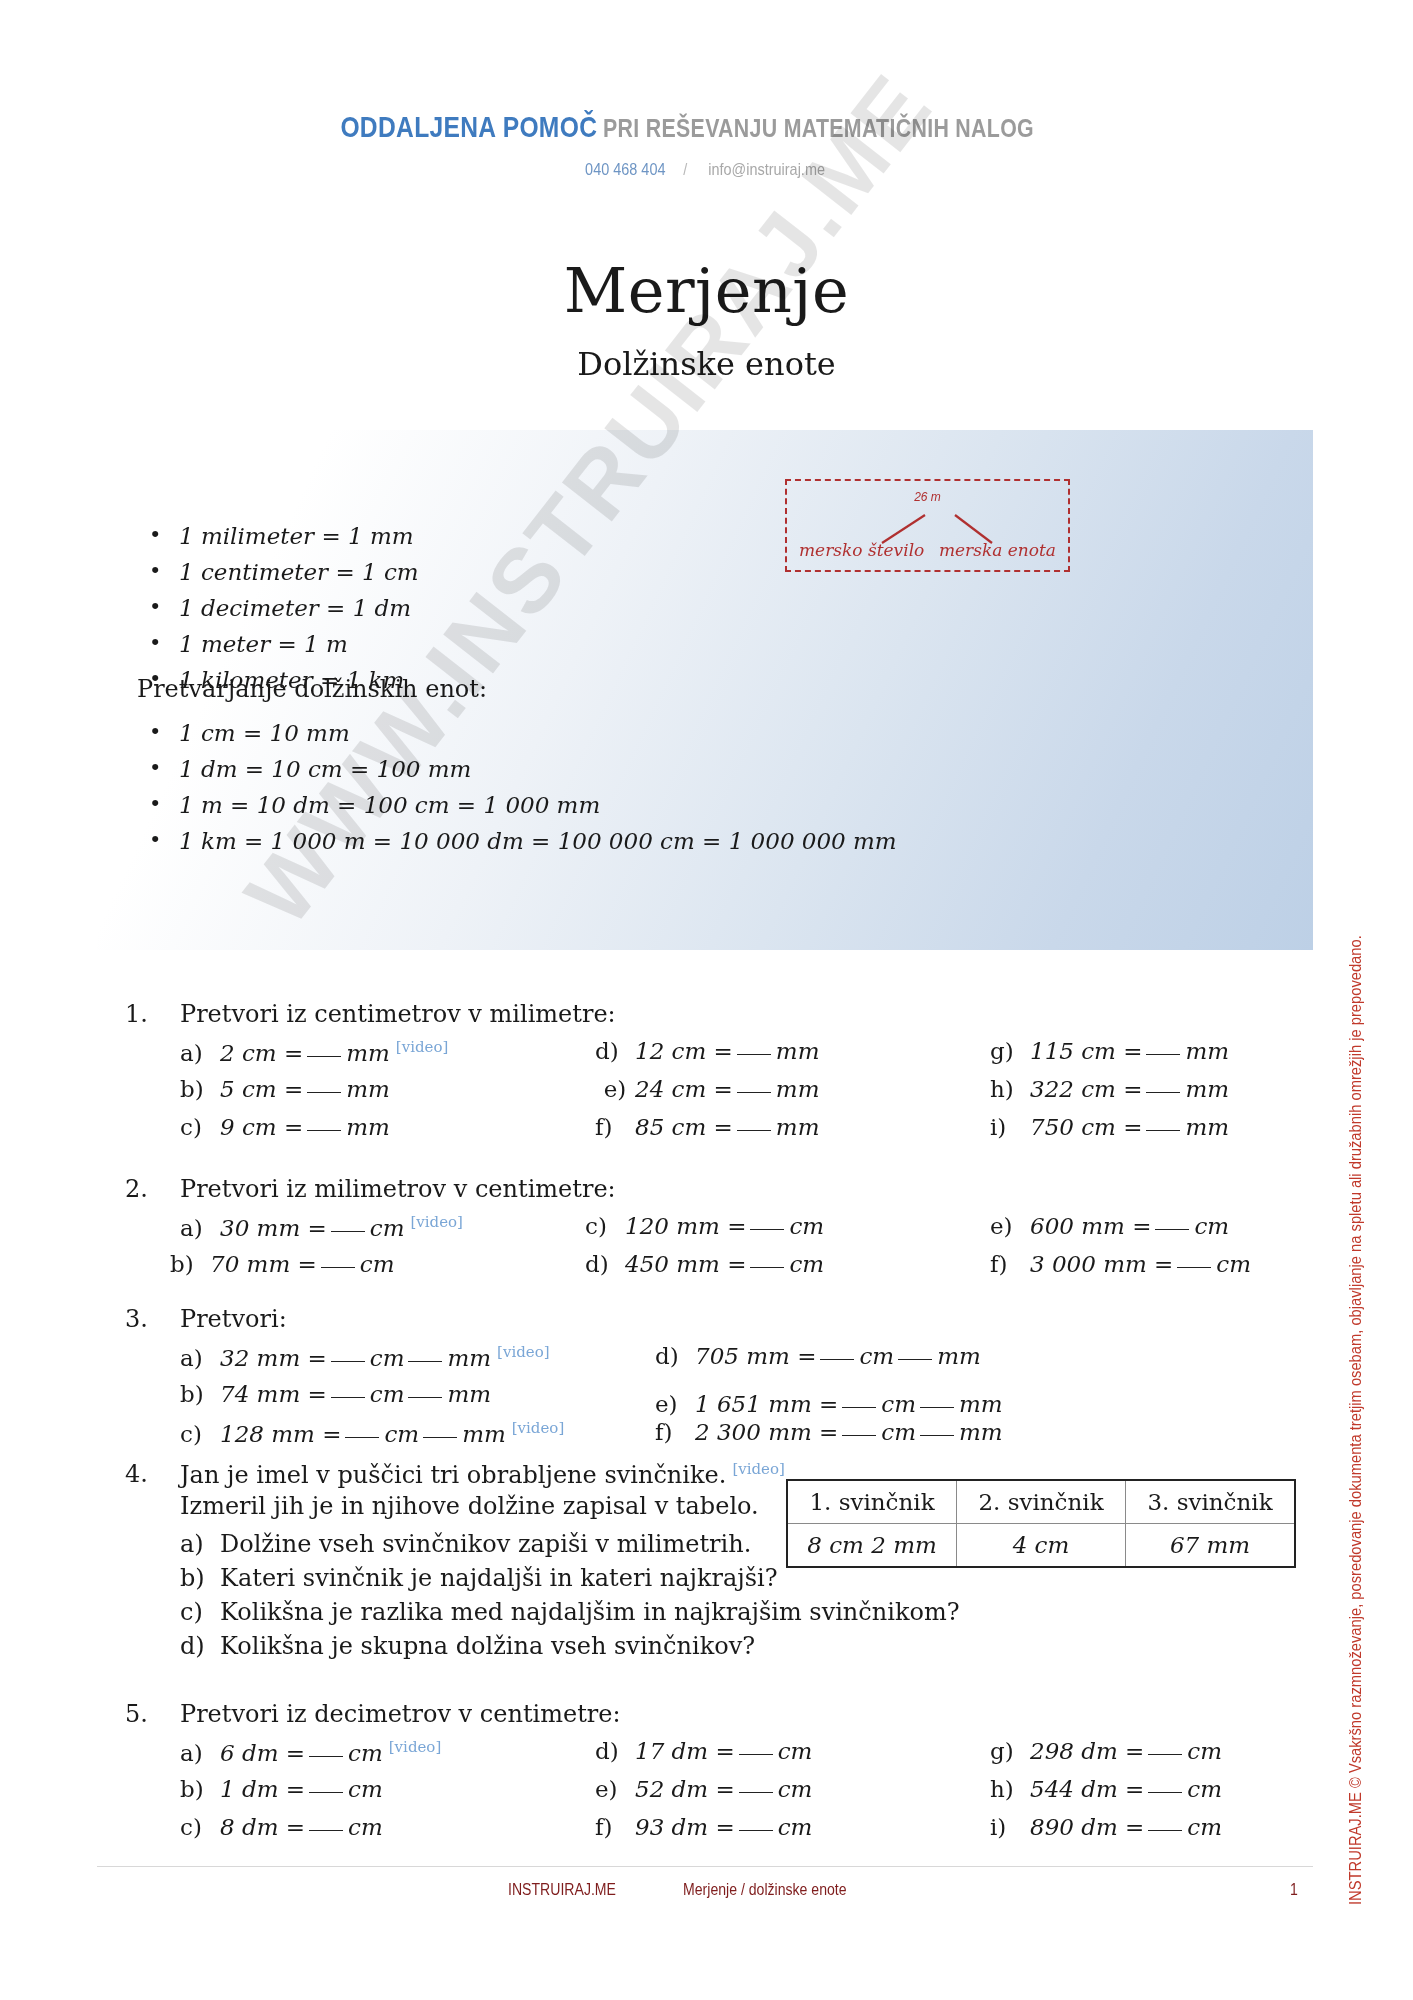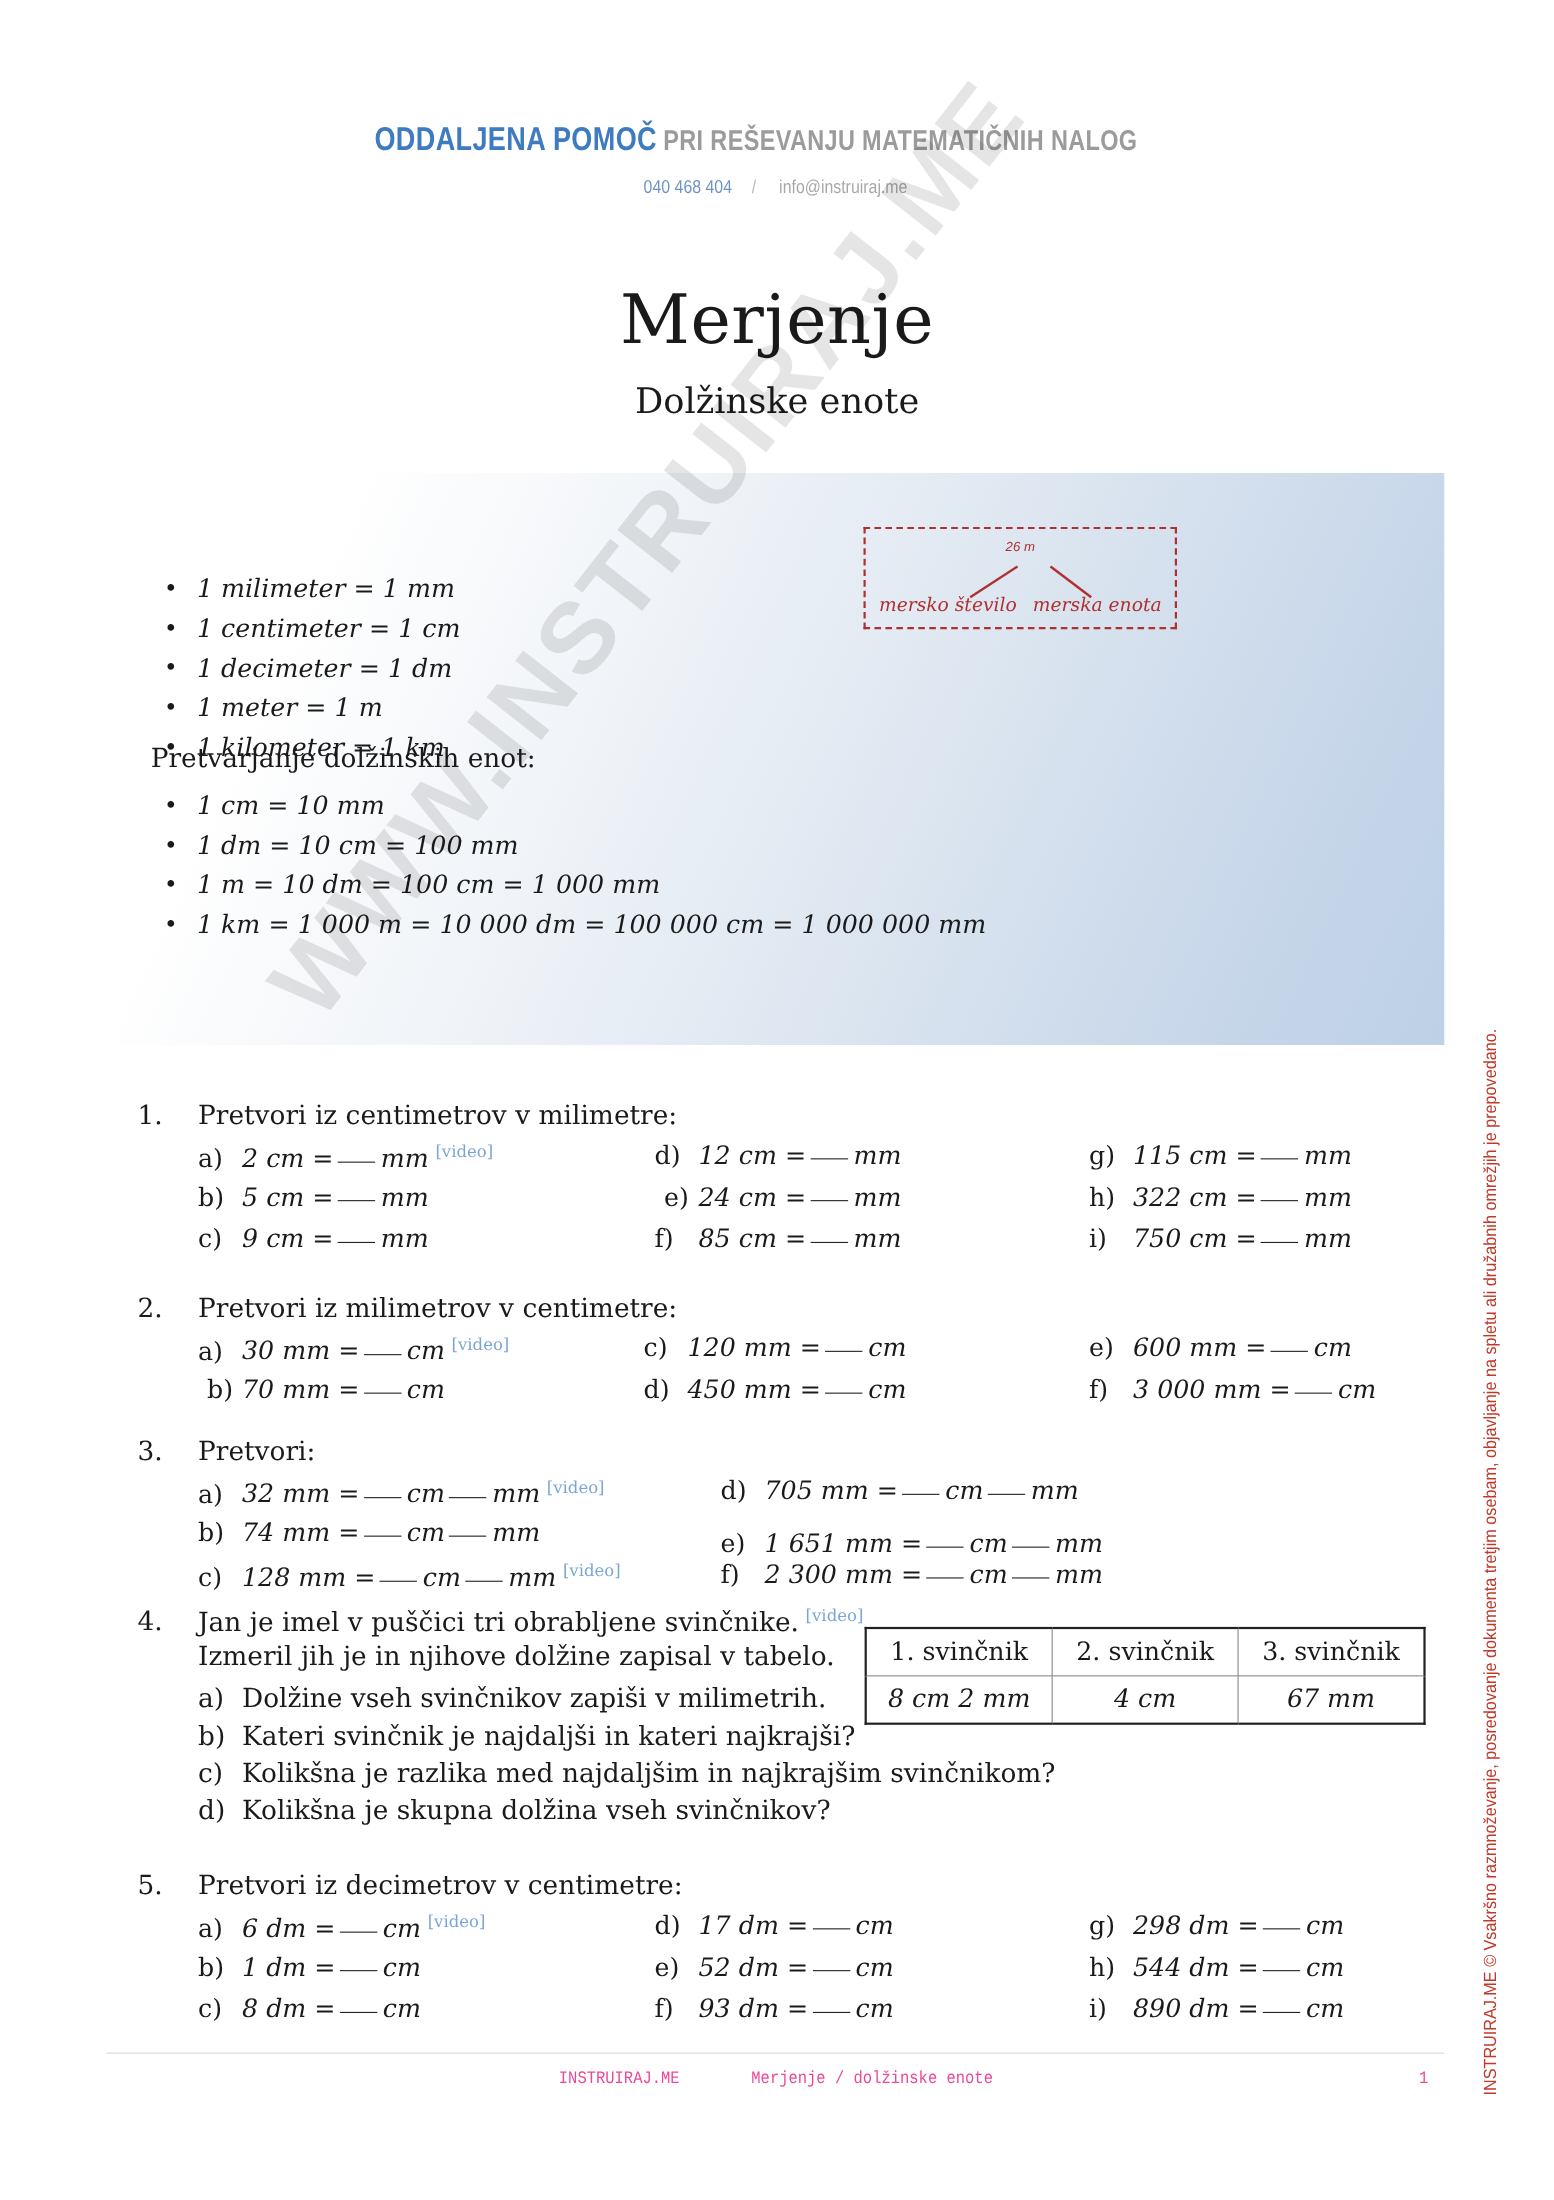--- a/index.html
+++ b/index.html
@@ -294,23 +294,23 @@
     position: absolute;
     left: 97px;
     top: 1866px;
     width: 1216px;
     height: 1px;
     background: #d8d8d8;
   }
   .footer-left, .footer-center, .footer-right {
     position: absolute;
     top: 1881px;
-    font-family: Liberation Mono, monospace;
+    font-family: Liberation Sans, sans-serif;
     font-size: 16px;
-    color: #ec4899;
+    color: #7f1d1d;
     white-space: nowrap;
   }
   .footer-left { left: 508px; }
   .footer-center { left: 683px; }
   .footer-right { left: 1290px; }
   .footer-left span, .footer-center span, .footer-right span {
     display: inline-block;
     transform: scaleX(0.88);
     transform-origin: left center;
   }
@@ -398,21 +398,21 @@
       <div class="ex-item" style="left:865px; top:76px;"><span class="item-letter">h)</span><span class="mathit">322 cm =</span><span class="blank"></span><span class="mathit">mm</span></div>
       <div class="ex-item" style="left:865px; top:114px;"><span class="item-letter">i)</span><span class="mathit">750 cm =</span><span class="blank"></span><span class="mathit">mm</span></div>
     </div>
   </div>
 
   <div class="exercise" style="top:1175px;">
     <div class="ex-num">2.</div>
     <div class="ex-prompt">Pretvori iz milimetrov v centimetre:</div>
     <div class="ex-items">
       <div class="ex-item" style="left:55px; top:38px;"><span class="item-letter">a)</span><span class="mathit">30 mm =</span><span class="blank"></span><span class="mathit">cm</span><span class="video-tag">[video]</span></div>
-      <div class="ex-item" style="left:55px; top:76px;text-align:center;"><span class="item-letter">b)</span><span class="mathit">70 mm =</span><span class="blank"></span><span class="mathit">cm</span></div>
+      <div class="ex-item" style="left:45px; top:76px;"><span class="item-letter">b)</span><span class="mathit">70 mm =</span><span class="blank"></span><span class="mathit">cm</span></div>
       <div class="ex-item" style="left:460px; top:38px;"><span class="item-letter">c)</span><span class="mathit">120 mm =</span><span class="blank"></span><span class="mathit">cm</span></div>
       <div class="ex-item" style="left:460px; top:76px;"><span class="item-letter">d)</span><span class="mathit">450 mm =</span><span class="blank"></span><span class="mathit">cm</span></div>
       <div class="ex-item" style="left:865px; top:38px;"><span class="item-letter">e)</span><span class="mathit">600 mm =</span><span class="blank"></span><span class="mathit">cm</span></div>
       <div class="ex-item" style="left:865px; top:76px;"><span class="item-letter">f)</span><span class="mathit">3 000 mm =</span><span class="blank"></span><span class="mathit">cm</span></div>
     </div>
   </div>
 
   <div class="exercise" style="top:1305px;">
     <div class="ex-num">3.</div>
     <div class="ex-prompt">Pretvori:</div>

